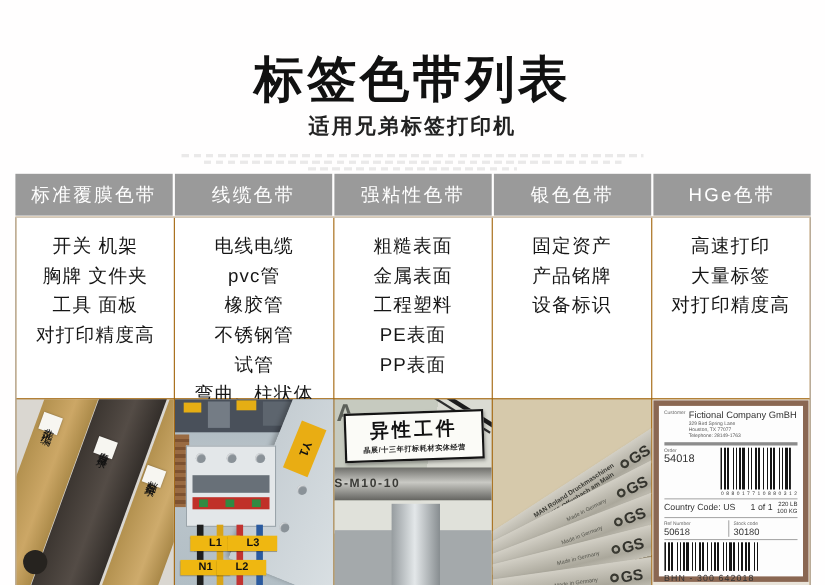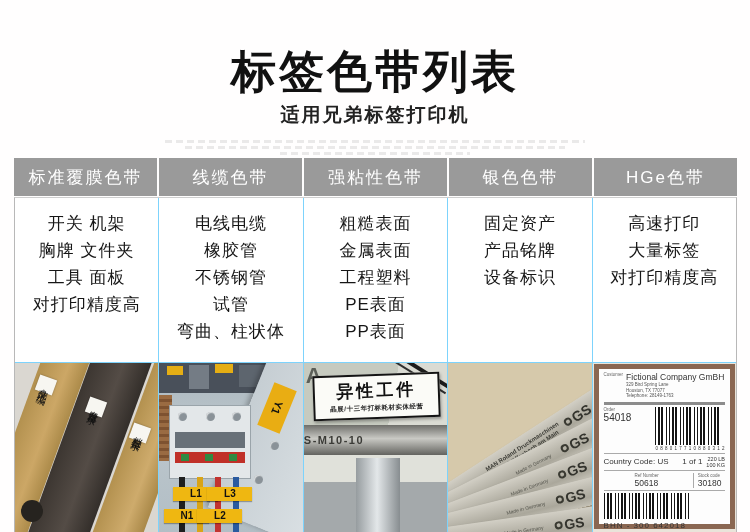--- a/index.html
+++ b/index.html
@@ -15,21 +15,21 @@
   .watermark div { height:3px; margin:3px auto;
     background:repeating-linear-gradient(90deg,#d9d9d9 0 7px, transparent 7px 11px); }
   .wm1{width:420px;} .wm2{width:380px;} .wm3{width:190px;}
 
   
   .table { position:absolute; left:14px; top:158px; width:723px; }
   .thead { display:grid; grid-template-columns:repeat(5,1fr); gap:2px; }
   .th { background:#9a9a9a; color:#ffffff; text-align:center; font-size:17px;
         letter-spacing:2px; padding:8px 0 7px; font-weight:400; }
   .tgrid { display:grid; grid-template-columns:repeat(5,1fr);
-        grid-template-rows:164px 169px; gap:1px; background:#7dd3fc;
+        grid-template-rows:164px 169px; gap:1px; background:#a16207;
         border:1px solid #b8b8b8; border-top:1px solid #cfcfcf; margin-top:1px; }
   .td { background:#ffffff; text-align:center; padding-top:12px; }
   .tline { font-size:17px; color:#161616; line-height:27px; letter-spacing:1px; }
 
   
   .photo { position:relative; overflow:hidden; padding:0; }
 
   
   .p1 { background:#dad7d1; }
   .p1 .bar { position:absolute; top:-35px; height:250px; transform:rotate(20deg); }
@@ -130,21 +130,21 @@
   .orderno { font-size:10px; color:#333; }
   .bc { background:repeating-linear-gradient(90deg,#141414 0 1px,#fff 1px 3px,#141414 3px 5px,
         #fff 5px 6px,#141414 6px 8px,#fff 8px 11px,#141414 11px 12px,#fff 12px 14px); }
   .bc1 { width:64px; height:38px; }
   .bcdigits { font-size:4.5px; letter-spacing:.5px; text-align:center; color:#333; margin-top:1px; }
   .l5row3 { display:flex; justify-content:space-between; align-items:center; }
   .cc { font-size:8px; color:#333; }
   .oneof { font-size:8px; color:#333; margin-right:4px; }
   .wgt { font-size:5.5px; line-height:6px; color:#333; text-align:right; }
   .l5row4 { display:flex; }
-  .l5col { flex:1;margin-left:31px; }
+  .l5col { flex:1; }
   .l5col + .l5col { border-left:1px solid #aaa; padding-left:4px; }
   .val { font-size:8.5px; color:#333; }
   .bc2 { width:86px; height:26px; margin-top:2px; }
   .footcode { font-size:8px; color:#333; letter-spacing:1px; margin-top:2px;
               border-bottom:1px solid #999; padding-bottom:12px; }
   .r3grp { display:flex; align-items:center; }
 </style>
 </head>
 <body>
 
@@ -172,20 +172,21 @@
     <div class="tgrid">
 
       <div class="td">
         <div class="tline">开关 机架</div>
         <div class="tline">胸牌 文件夹</div>
         <div class="tline">工具 面板</div>
         <div class="tline">对打印精度高</div>
       </div>
       <div class="td">
         <div class="tline">电线电缆</div>
+        <div class="tline">pvc管</div>
         <div class="tline">橡胶管</div>
         <div class="tline">不锈钢管</div>
         <div class="tline">试管</div>
         <div class="tline">弯曲、柱状体</div>
       </div>
       <div class="td">
         <div class="tline">粗糙表面</div>
         <div class="tline">金属表面</div>
         <div class="tline">工程塑料</div>
         <div class="tline">PE表面</div>

